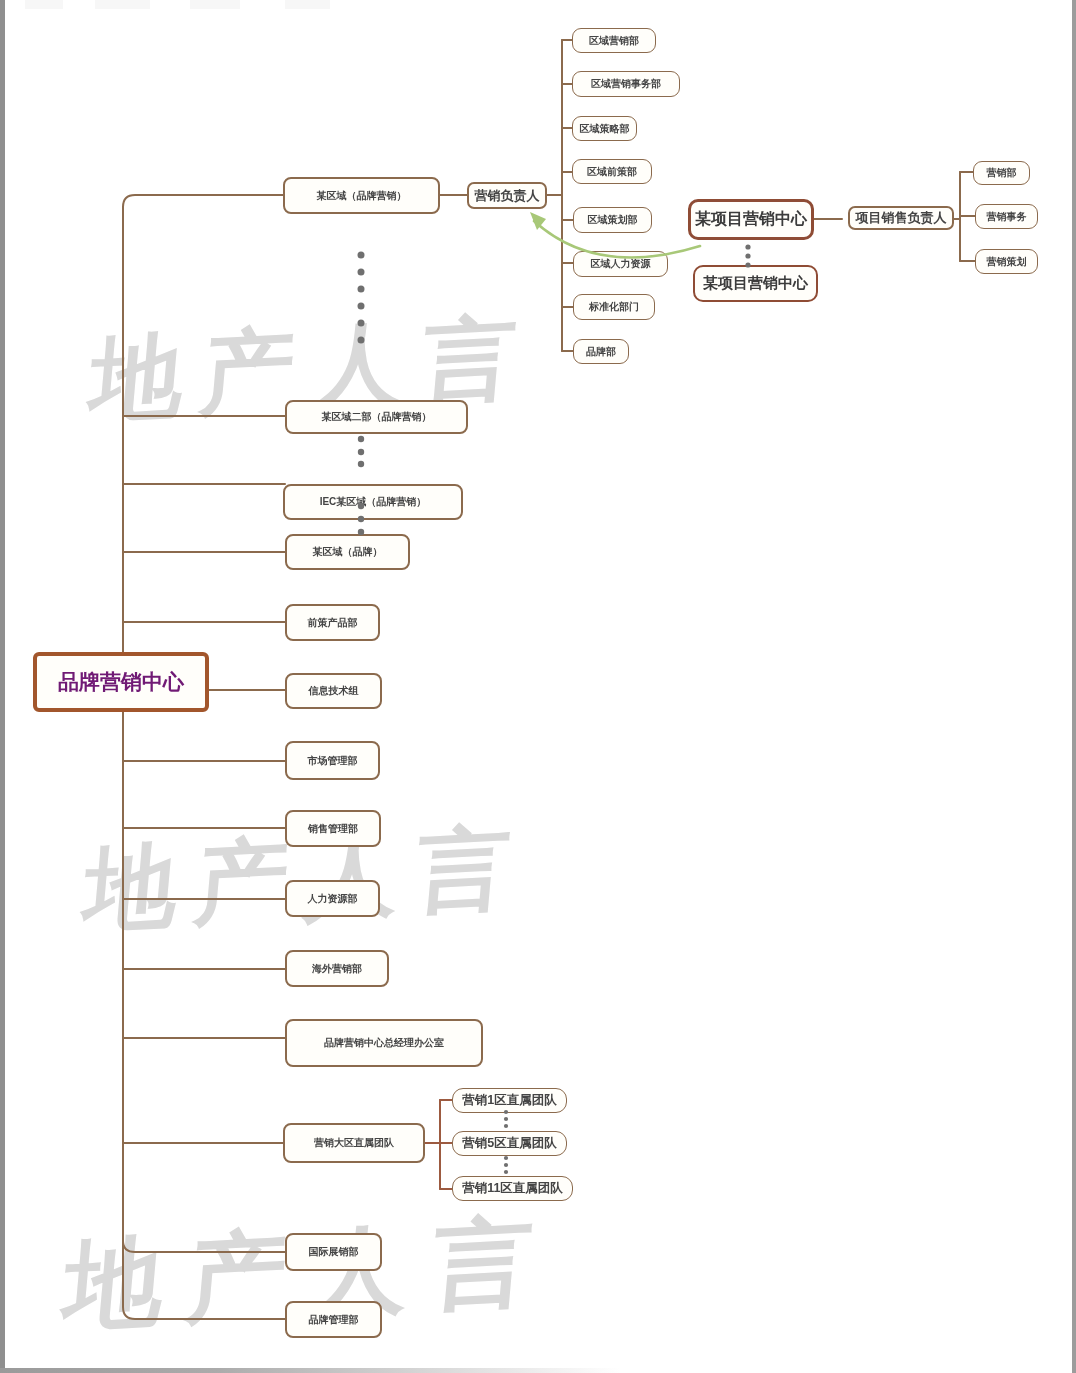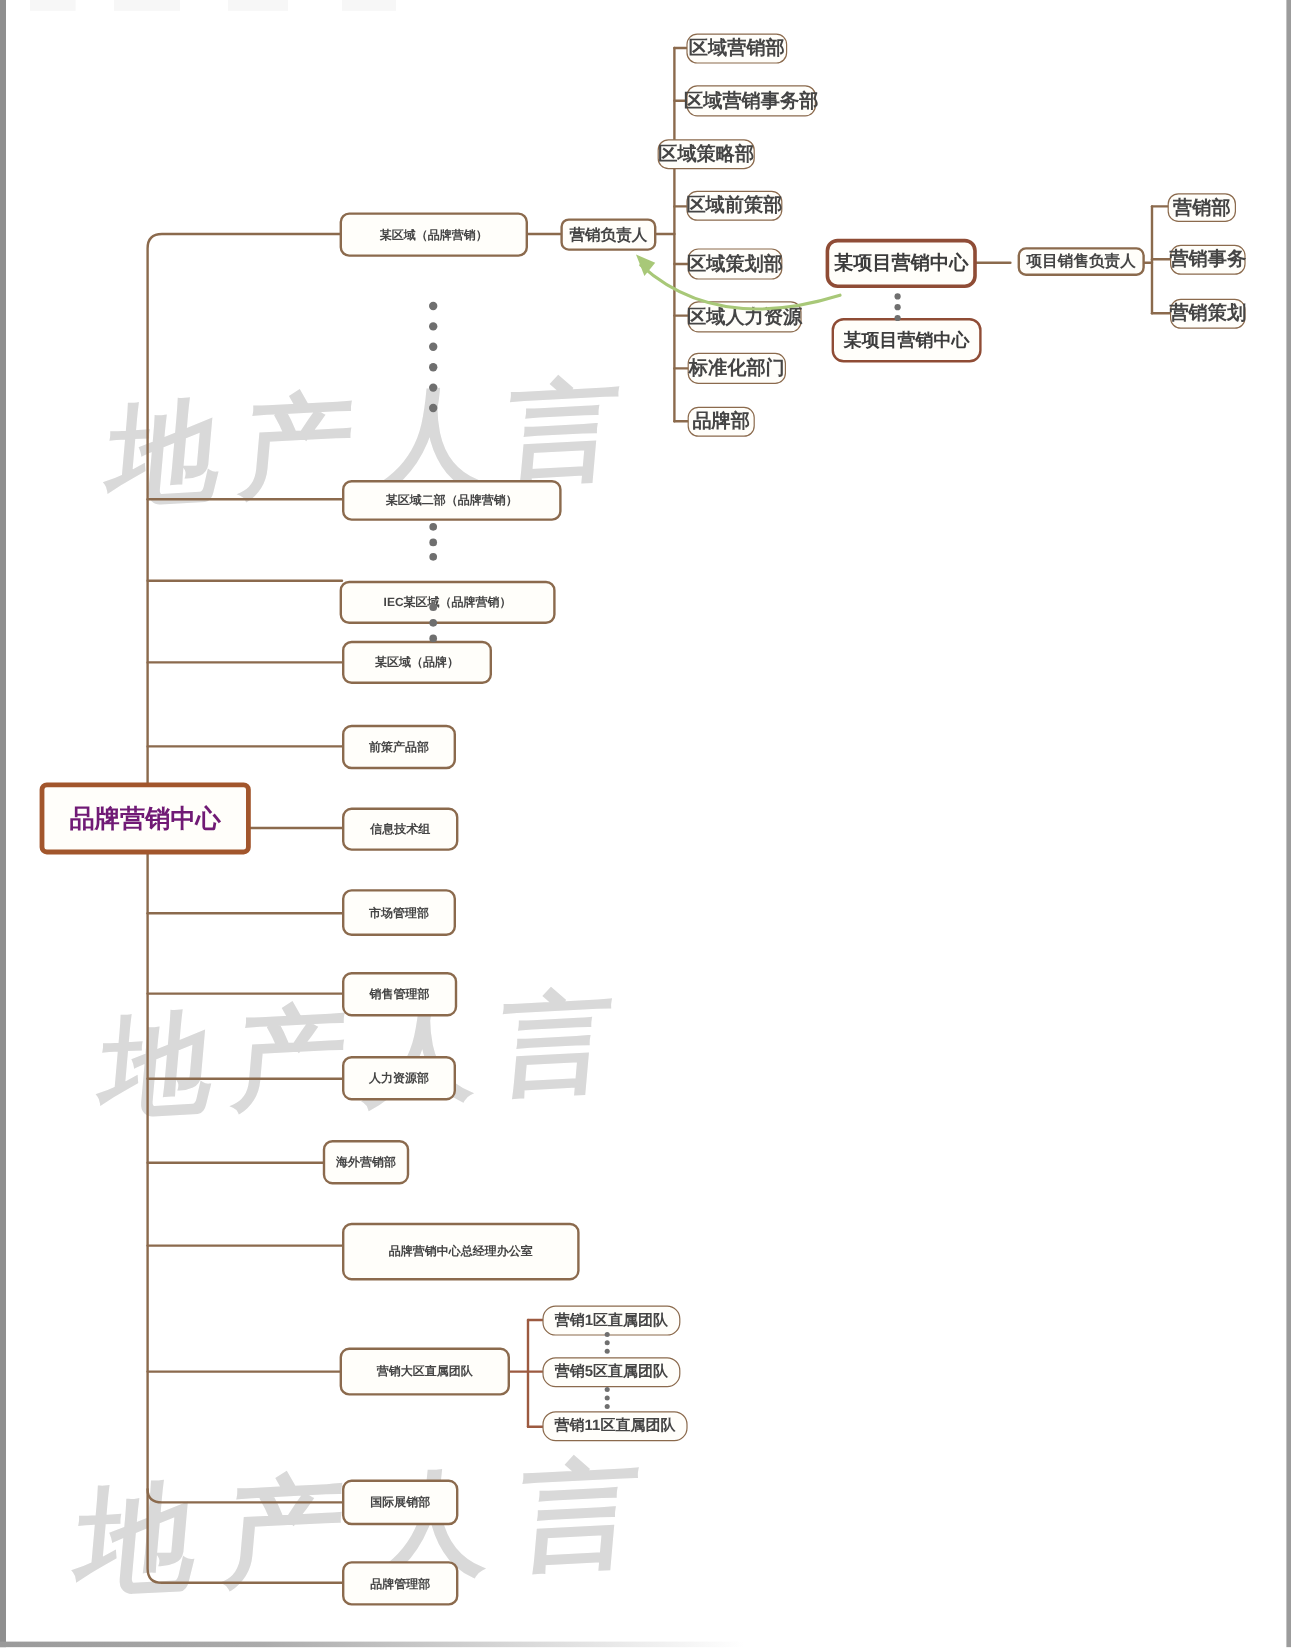--- a/index.html
+++ b/index.html
@@ -15,21 +15,21 @@
   #canvas{
     position:relative;width:1076px;height:1373px;background:#ffffff;overflow:hidden;
     font-family:"Liberation Sans","DejaVu Sans",sans-serif;
   }
   .node{
     position:absolute;box-sizing:border-box;background:#fffefa;
     border:2px solid var(--border);border-radius:8px;
     display:flex;align-items:center;justify-content:center;
     color:#454545;font-weight:bold;font-size:10px;white-space:nowrap;z-index:3;
   }
-  .xs{font-size:16px;border-width:1.8px;border-radius:9px;}
+  .xs{font-size:10px;border-width:1.8px;border-radius:9px;}
   .sm{font-size:13px;border-radius:7px;}
   .team{font-size:12.5px;border-width:1.8px;border-radius:11px;}
   .lg{font-size:16px;border-width:3px;border-radius:10px;border-color:var(--accentBorder);color:#3c3c3c;}
   .lg2{font-size:15px;border-width:2.5px;border-radius:10px;border-color:var(--accentBorder);color:#3c3c3c;}
   .root{font-size:21px;border:4px solid var(--rootBorder);border-radius:6px;color:#701a75;}
   .watermark{
     position:absolute;z-index:1;font-family:"DejaVu Serif","Liberation Serif",serif;
     font-weight:bold;color:var(--watermark);letter-spacing:18px;
     transform:skewX(-8deg) rotate(-3deg);line-height:1;user-select:none;
   }
@@ -138,30 +138,30 @@
 
   <div class="node" style="left:283px;top:177px;width:157px;height:37px">某区域（品牌营销）</div>
   <div class="node" style="left:285px;top:400px;width:183px;height:34px">某区域二部（品牌营销）</div>
   <div class="node" style="left:283px;top:484px;width:180px;height:36px">IEC某区域（品牌营销）</div>
   <div class="node" style="left:285px;top:534px;width:125px;height:36px">某区域（品牌）</div>
   <div class="node" style="left:285px;top:604px;width:95px;height:37px">前策产品部</div>
   <div class="node" style="left:285px;top:673px;width:97px;height:36px">信息技术组</div>
   <div class="node" style="left:285px;top:741px;width:95px;height:39px">市场管理部</div>
   <div class="node" style="left:285px;top:810px;width:96px;height:37px">销售管理部</div>
   <div class="node" style="left:285px;top:880px;width:95px;height:37px">人力资源部</div>
-  <div class="node" style="left:269px;top:950px;width:72px;height:37px">海外营销部</div>
+  <div class="node" style="left:285px;top:950px;width:104px;height:37px">海外营销部</div>
   <div class="node" style="left:285px;top:1019px;width:198px;height:48px">品牌营销中心总经理办公室</div>
   <div class="node" style="left:283px;top:1123px;width:142px;height:40px">营销大区直属团队</div>
   <div class="node" style="left:285px;top:1233px;width:97px;height:38px">国际展销部</div>
   <div class="node" style="left:285px;top:1301px;width:97px;height:37px">品牌管理部</div>
 
   <div class="node sm" style="left:467px;top:182px;width:80px;height:27px">营销负责人</div>
   <div class="node xs" style="left:572px;top:28px;width:84px;height:25px">区域营销部</div>
   <div class="node xs" style="left:572px;top:71px;width:108px;height:26px">区域营销事务部</div>
-  <div class="node xs" style="left:548px;top:116px;width:81px;height:25px">区域策略部</div>
+  <div class="node xs" style="left:572px;top:116px;width:65px;height:25px">区域策略部</div>
   <div class="node xs" style="left:572px;top:159px;width:80px;height:25px">区域前策部</div>
   <div class="node xs" style="left:573px;top:207px;width:79px;height:26px">区域策划部</div>
   <div class="node xs" style="left:573px;top:251px;width:95px;height:26px">区域人力资源</div>
   <div class="node xs" style="left:573px;top:294px;width:82px;height:26px">标准化部门</div>
   <div class="node xs" style="left:573px;top:339px;width:56px;height:25px">品牌部</div>
 
   <div class="node lg" style="left:688px;top:199px;width:126px;height:41px">某项目营销中心</div>
   <div class="node lg2" style="left:693px;top:265px;width:125px;height:37px">某项目营销中心</div>
   <div class="node sm" style="left:848px;top:206px;width:106px;height:24px">项目销售负责人</div>
   <div class="node xs" style="left:973px;top:161px;width:57px;height:24px">营销部</div>

